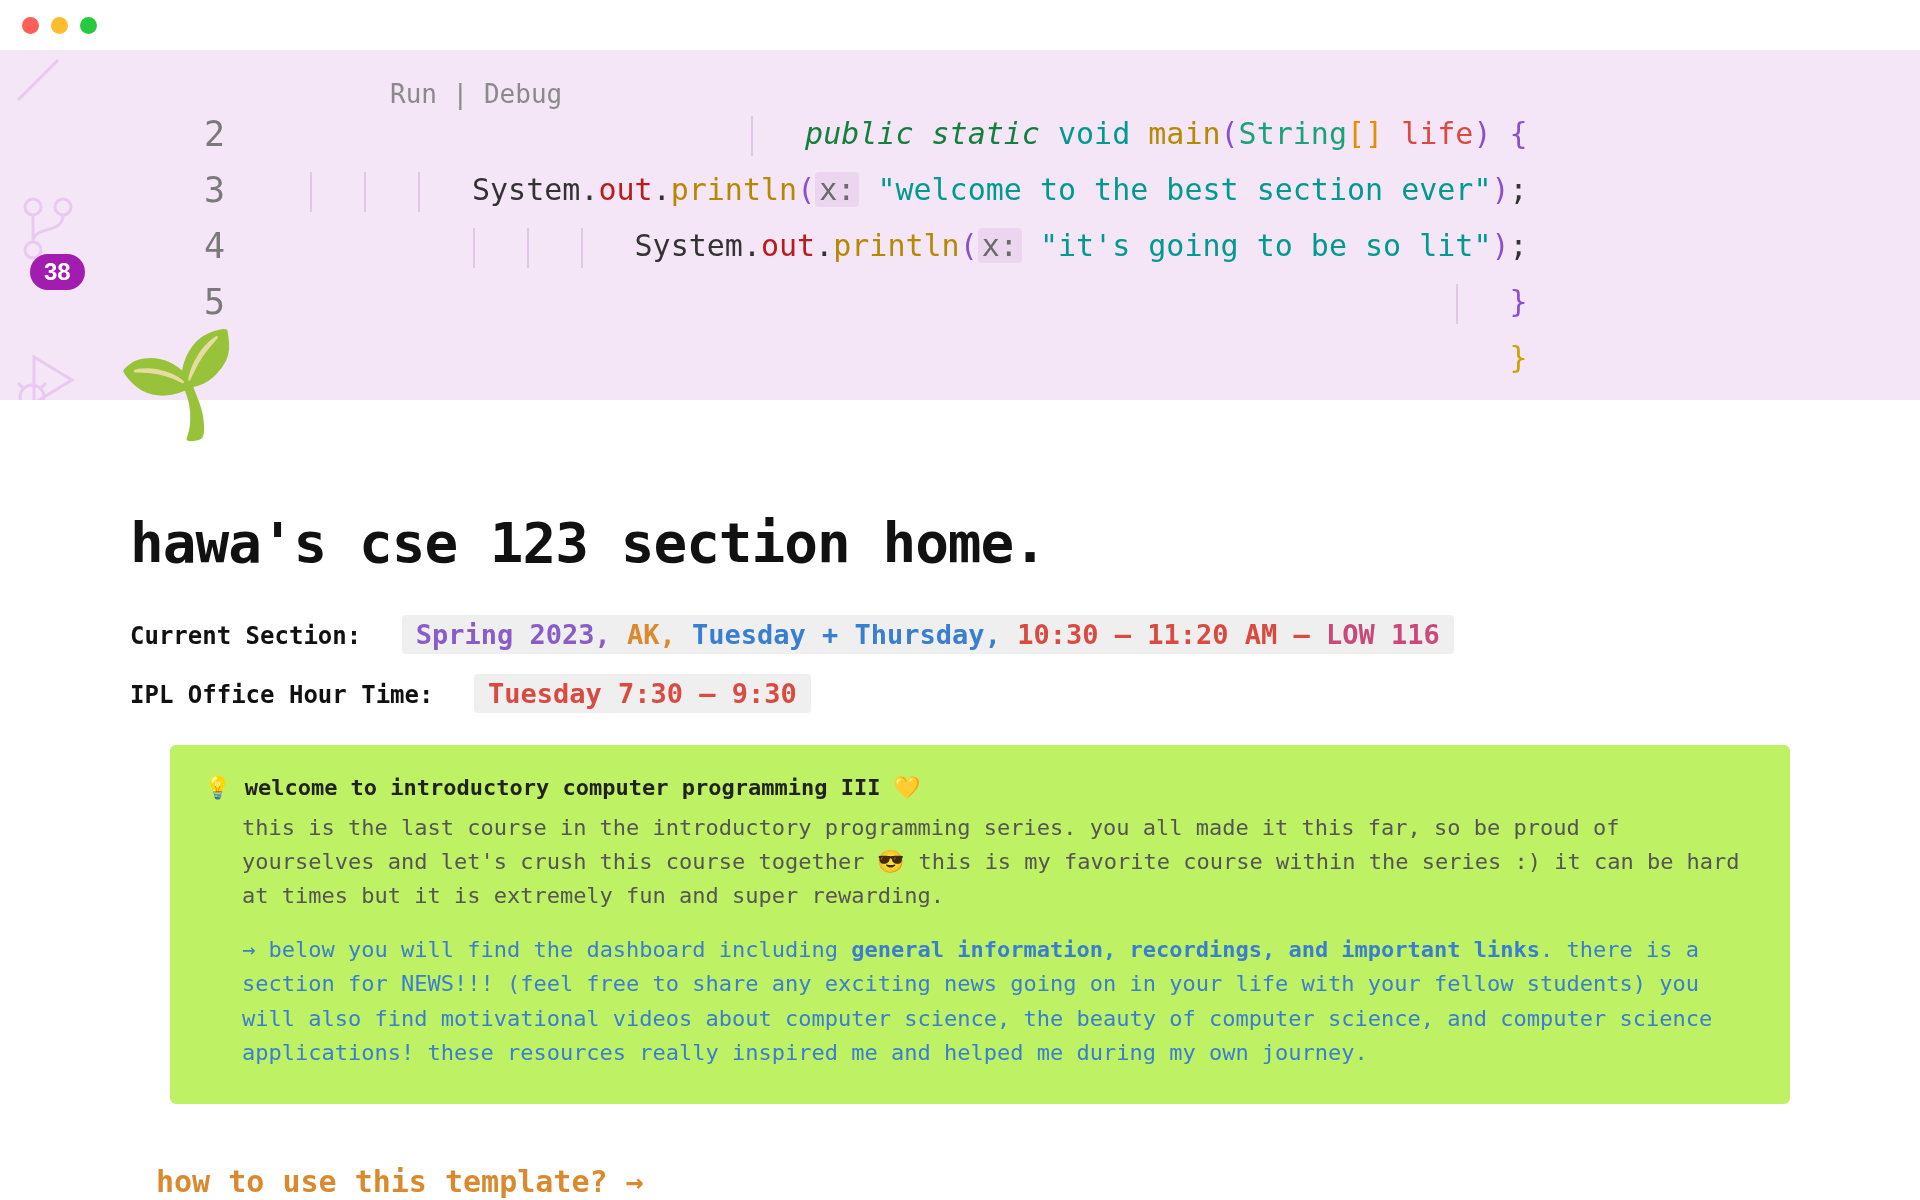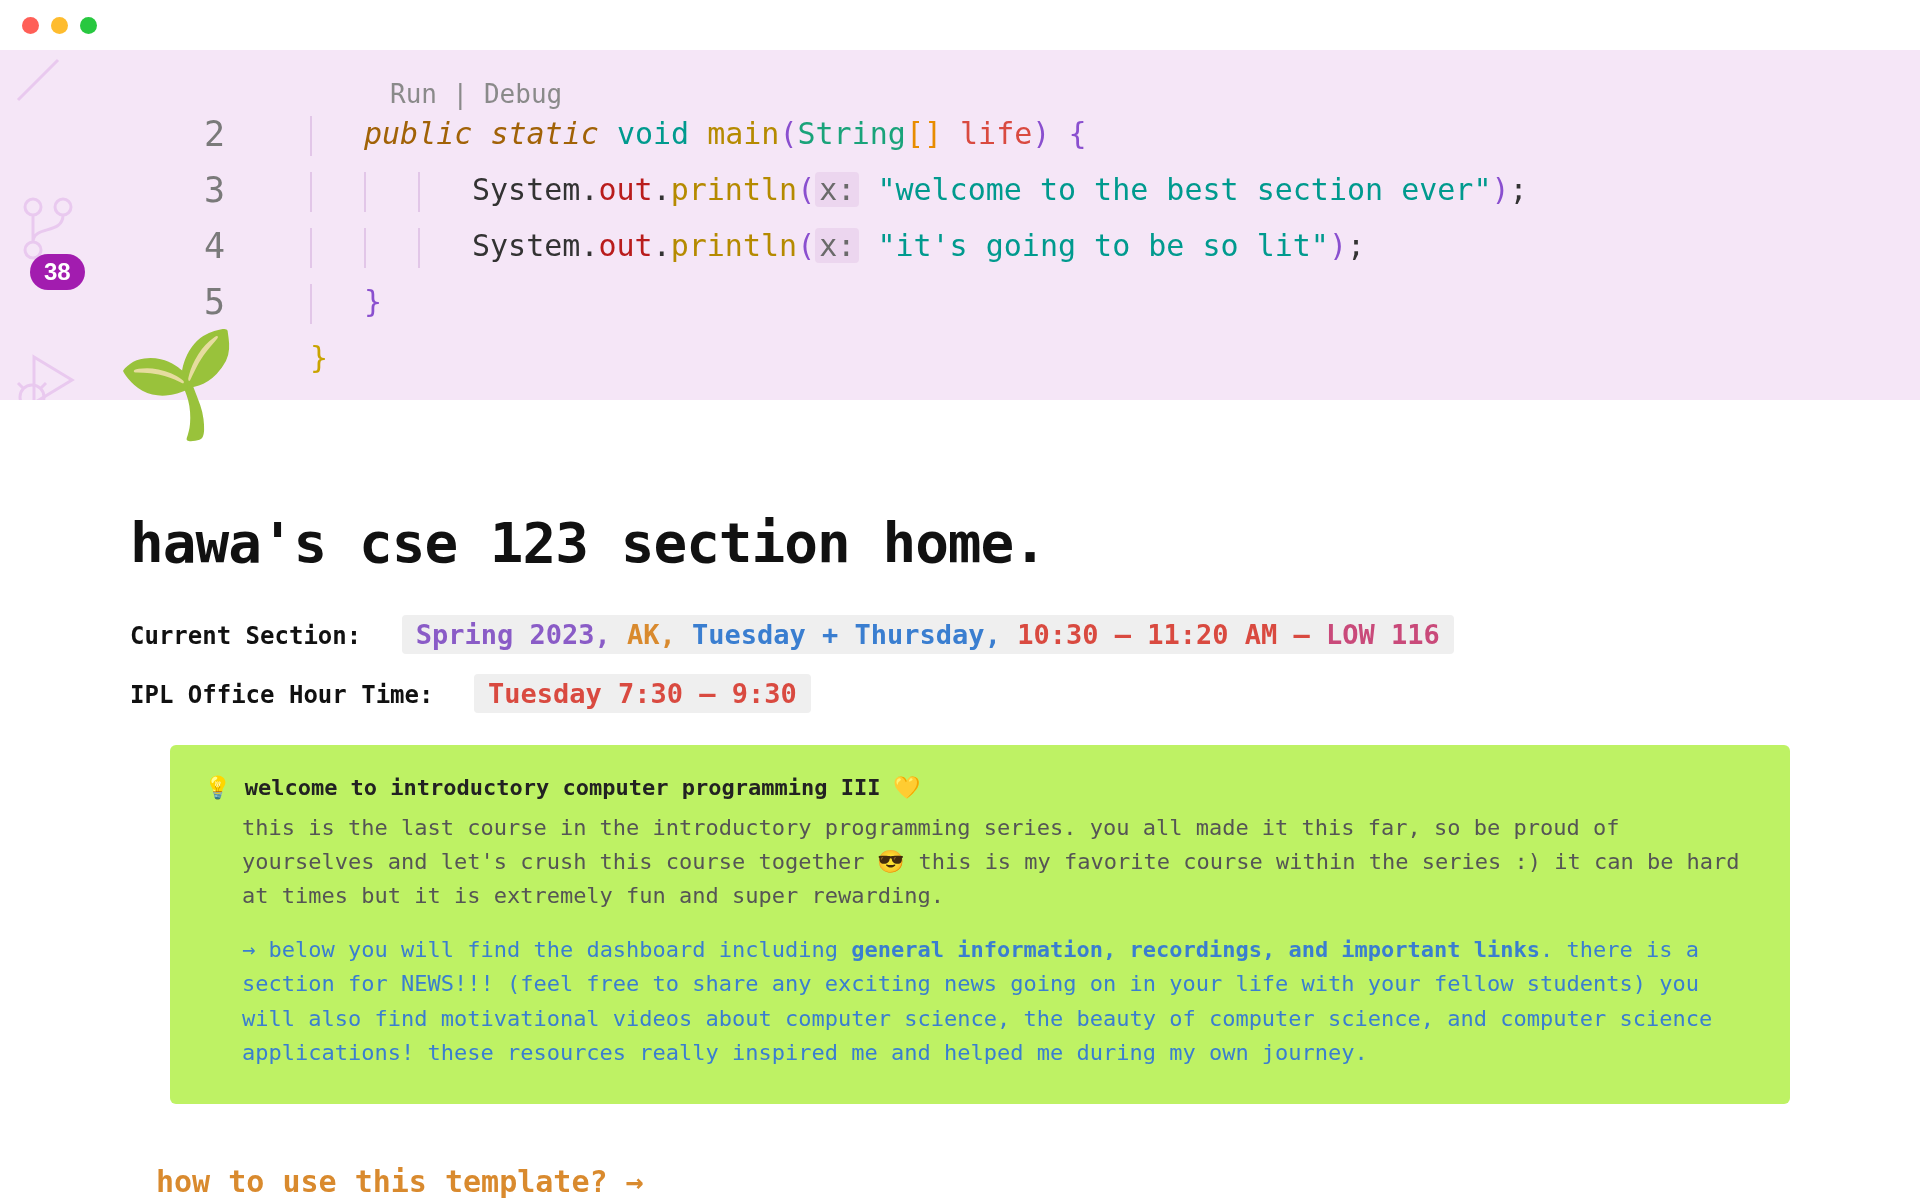--- a/index.html
+++ b/index.html
@@ -30,28 +30,28 @@
       font-weight:700; font-size:24px; padding:4px 14px; border-radius:22px;
       font-family:-apple-system, sans-serif;
     }
     .gutter {
       position:absolute; left:175px; top:0; text-align:right; color:#7a7a7a;
       font-size:35px; line-height:56px; font-family:ui-monospace, Menlo, monospace;
       width:50px;
     }
     .codearea {
       position:absolute; left:310px; top:0; font-size:30px; line-height:56px;
-      color:#333; font-family:ui-monospace, Menlo, monospace;
+      color:#333; font-family:ui-monospace, Menlo, monospace;text-align:right;
     }
     .guide {
       display:inline-block; border-left:2px solid #e2c6e8; height:40px;
       margin-right:52px; vertical-align:middle;
     }
     .codelens { color:#8a8a8a; font-size:26px; }
-    .kw-ital  { color:#a16207; font-style:italic;margin-top:38px; }
+    .kw-ital  { color:#15803d; font-style:italic;margin-top:38px; }
     .kw-void  { color:#009a8e; }
     .fn-main  { color:#b58a00; }
     .type     { color:#1aa37a; }
     .brackets { color:#e88c00; }
     .ident    { color:#d94a40; }
     .punct    { color:#333; }
     .member   { color:#b91c1c; }
     .method   { color:#b58a00; }
     .param    { color:#6a6a6a; background:#ecd6ef; padding:0 4px; border-radius:4px;}
     .string   { color:#009a8e; }

